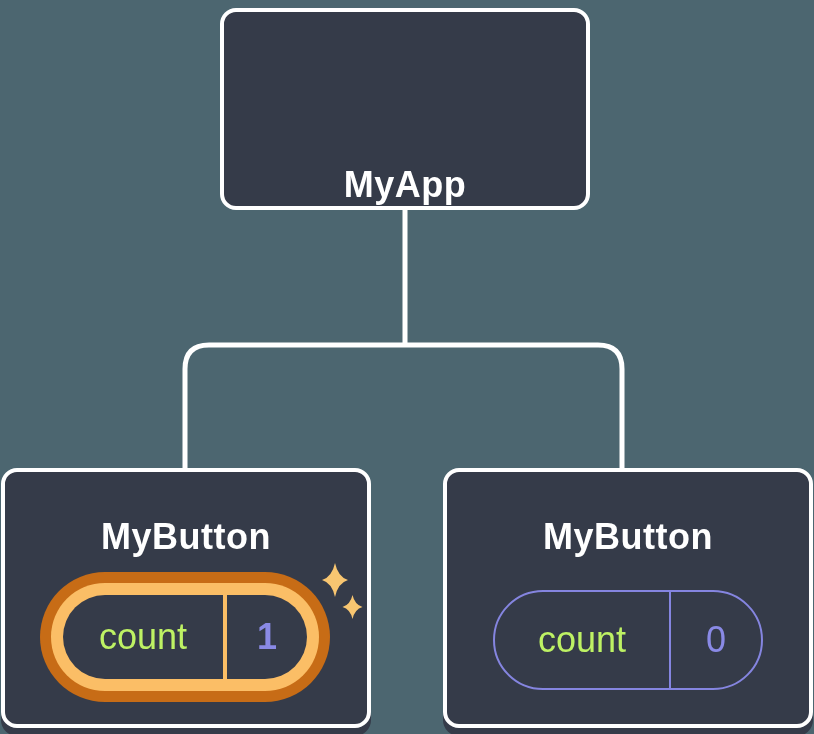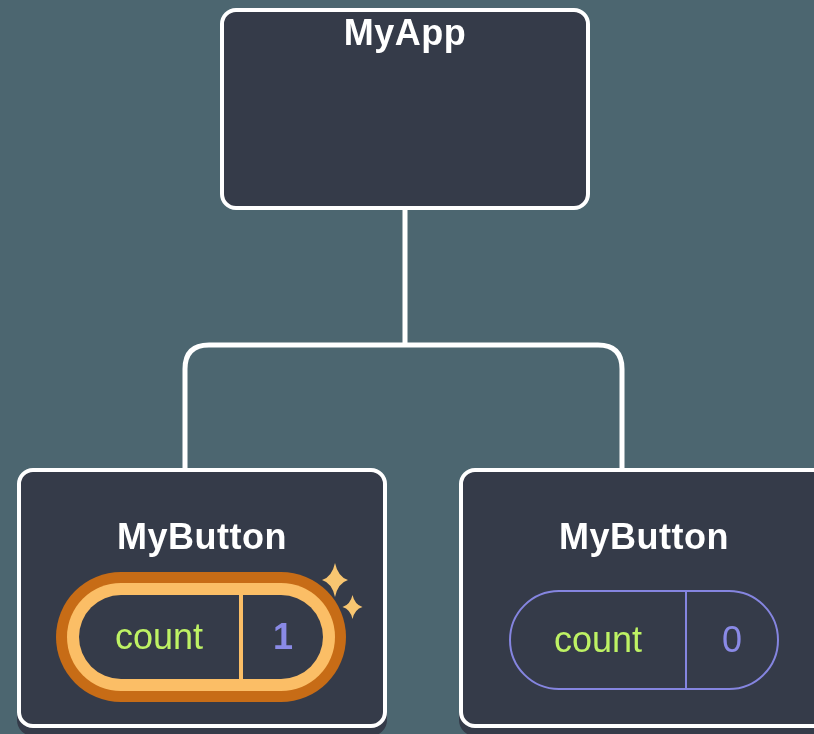--- a/index.html
+++ b/index.html
@@ -8,23 +8,23 @@
     background:#4C6670; overflow:hidden;
     font-family:"Liberation Sans", sans-serif;
   }
   .connectors { position:absolute; left:0; top:0; }
   .node {
     position:absolute; box-sizing:border-box;
     background:#353B49; border:4px solid #FFFFFF; border-radius:16px;
   }
   .node-root {
     left:220px; top:8px; width:370px; height:202px;
-    display:flex; align-items:flex-start; justify-content:center;
+    display:flex; align-items:flex-end; justify-content:center;
   }
-  .node-child { box-shadow:0 8px 0 #353B49;margin-left:16px; }
+  .node-child { box-shadow:0 8px 0 #353B49; }
   .node-left  { left:1px;  top:468px; width:370px; height:260px; }
   .node-right { left:443px; top:468px; width:370px; height:260px; }
   .node-label { color:#FFFFFF; font-size:36px; font-weight:600; letter-spacing:0.5px; }
   .node-child .node-label {
     position:absolute; left:0; top:44px; width:100%; text-align:center;
   }
   
   .pill-hl-outer {
     position:absolute; left:35px; top:100px; width:290px; height:130px;
     background:#C76C16; border-radius:999px; padding:11px; box-sizing:border-box;

